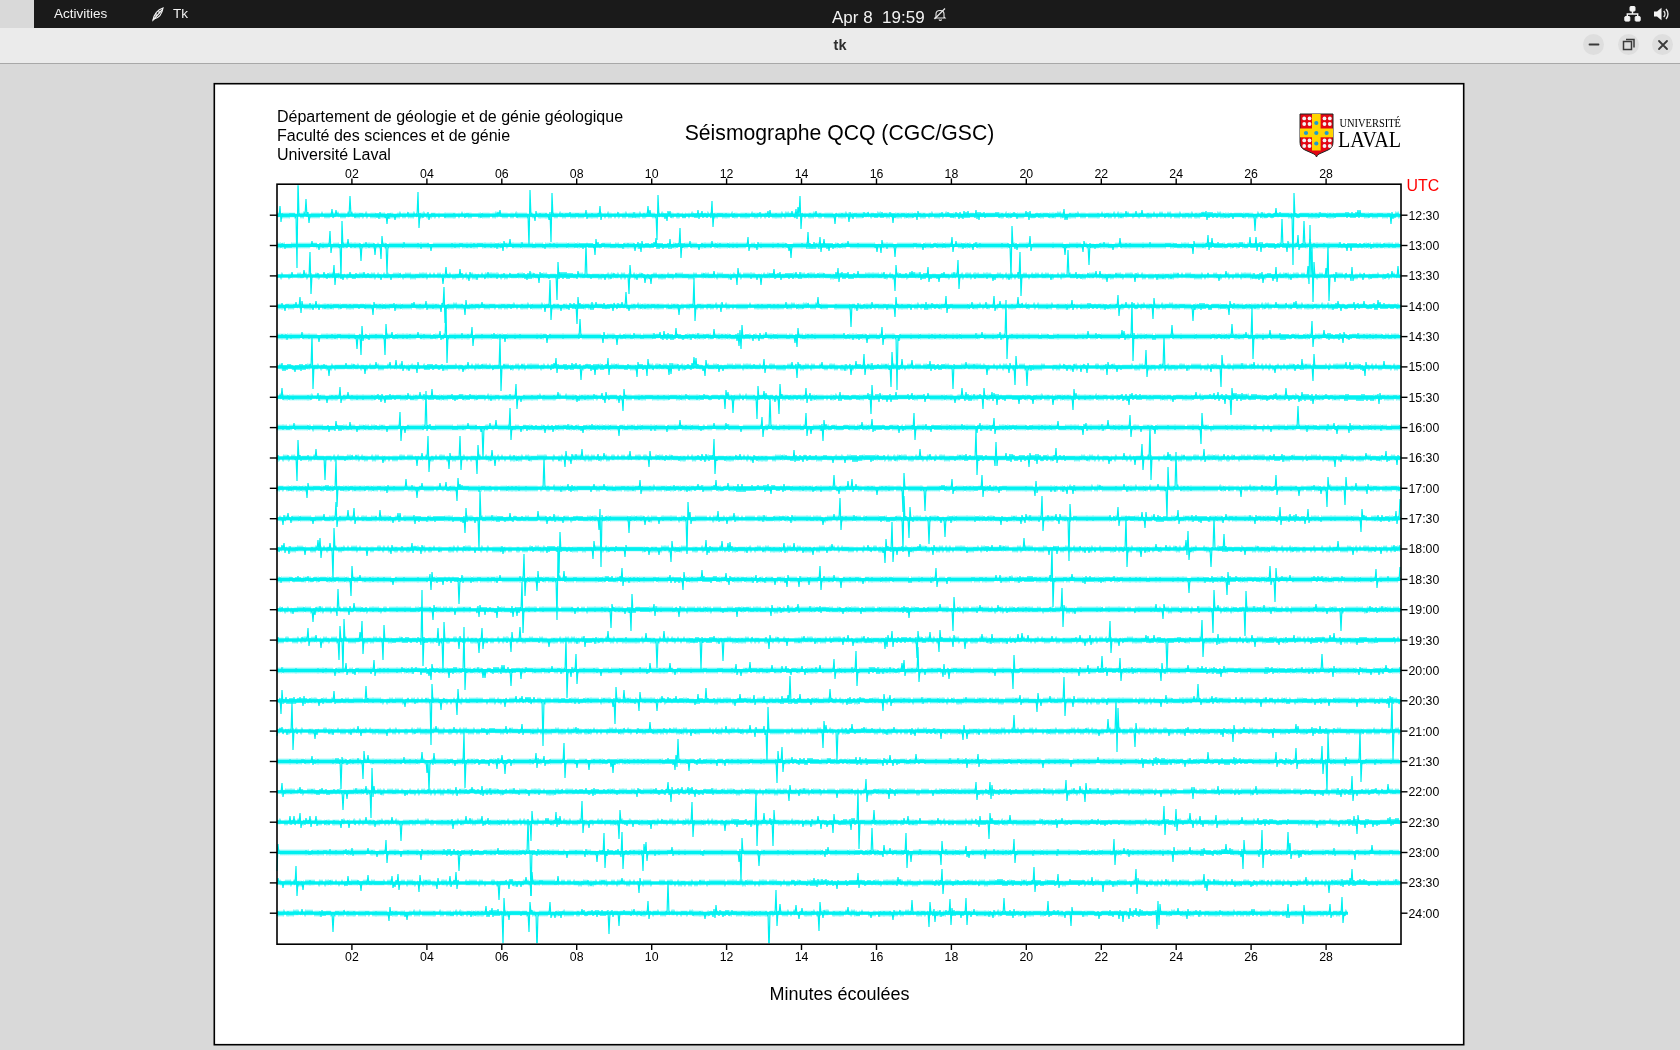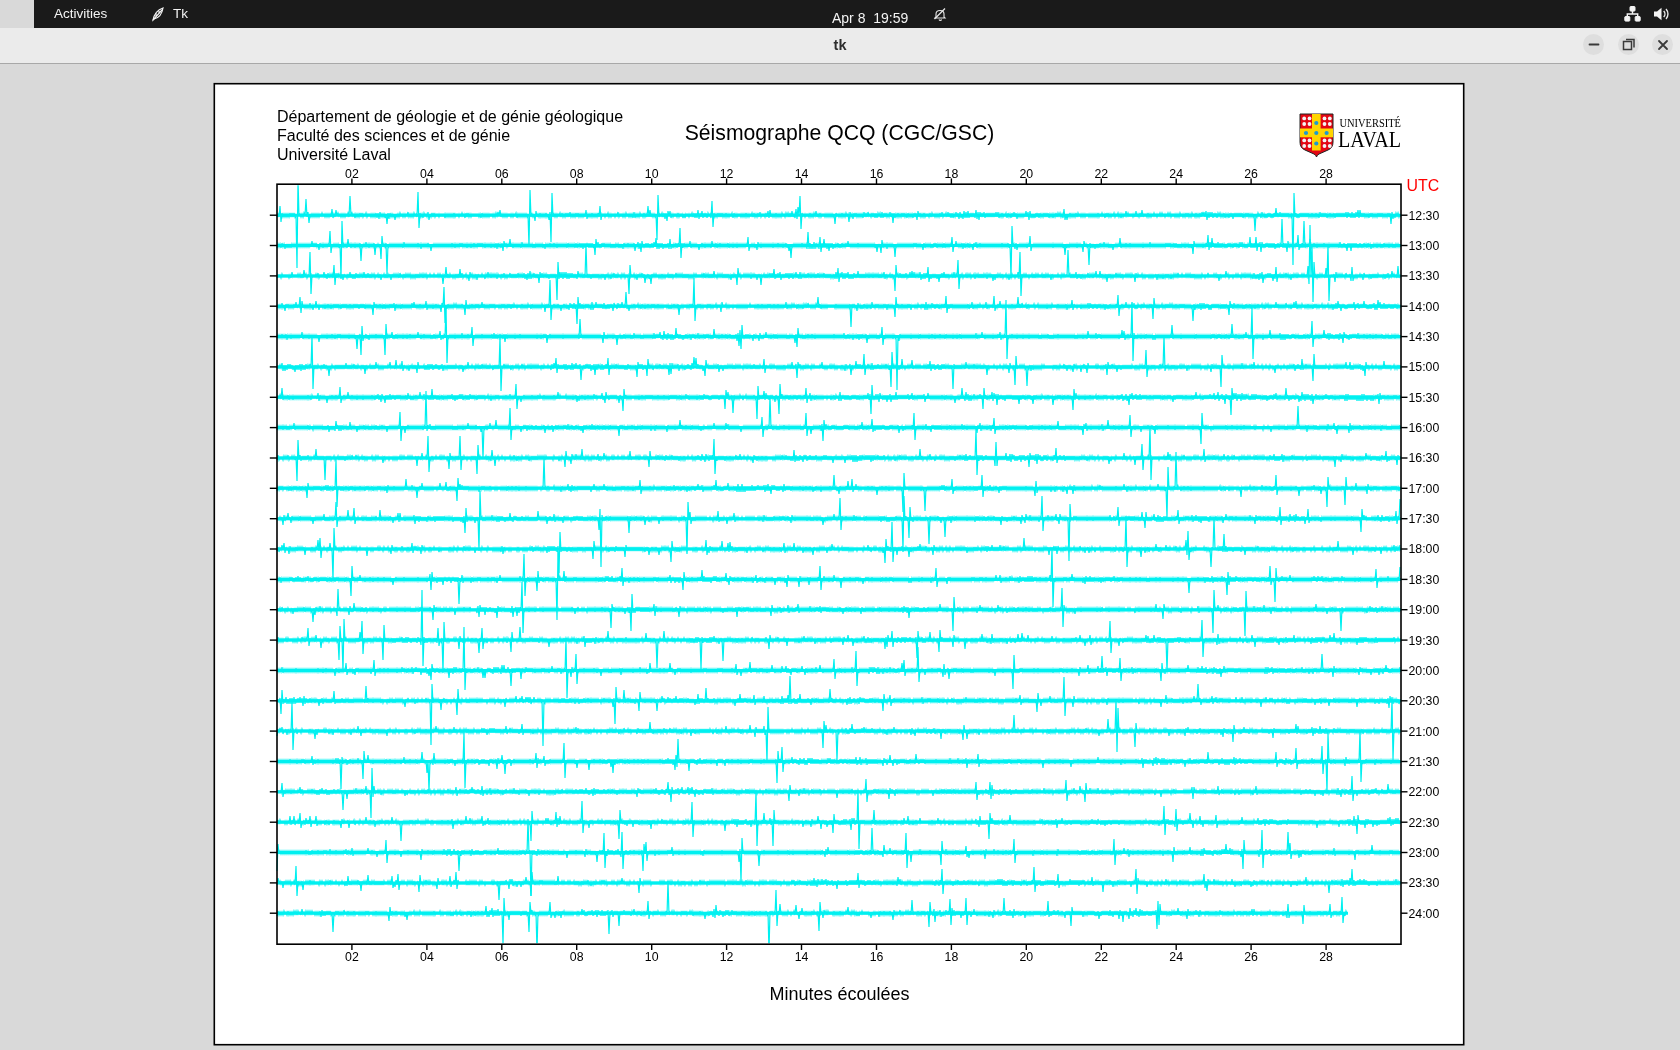--- a/index.html
+++ b/index.html
@@ -1,19 +1,19 @@
 <!DOCTYPE html>
 <html><head>
 <meta charset="utf-8">
 <style>
 html,body{margin:0;padding:0;width:1680px;height:1050px;overflow:hidden;background:#d9d9d9;font-family:"Liberation Sans",sans-serif;}
 #topbar{position:absolute;left:0;top:0;width:1680px;height:28px;background:#1a1a1a;color:#f3f3f3;margin-left:34px;}
 #topbar .act{position:absolute;left:20px;top:0;line-height:28px;font-size:13.5px;}
 #topbar .tk{position:absolute;left:139px;top:0;line-height:28px;font-size:13.5px;}
-#topbar .clock{position:absolute;left:798px;top:4px;line-height:28px;font-size:14px;}
+#topbar .clock{position:absolute;left:798px;top:4px;line-height:28px;font-size:17px;}
 #titlebar{position:absolute;left:0;top:28px;width:1680px;height:35px;background:#ebebeb;border-bottom:1px solid #a8a8a8;}
 #titlebar .t{position:absolute;left:0;width:1680px;text-align:center;top:0;line-height:35px;font-weight:bold;font-size:14.5px;color:#2d2d2d;}
 .wbtn{position:absolute;top:34px;width:21px;height:21px;border-radius:50%;background:#dedede;}
 svg text{font-family:"Liberation Sans",sans-serif;fill:#000;}
 </style>
 </head>
 <body>
 <div id="topbar">
   <span class="act">Activities</span>
   <svg style="position:absolute;left:116px;top:6px" width="17" height="17" viewBox="0 0 17 17">

